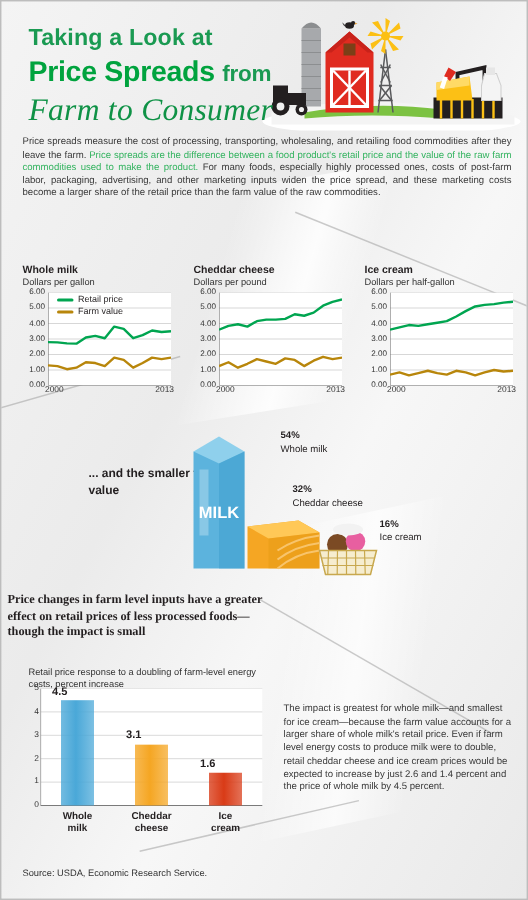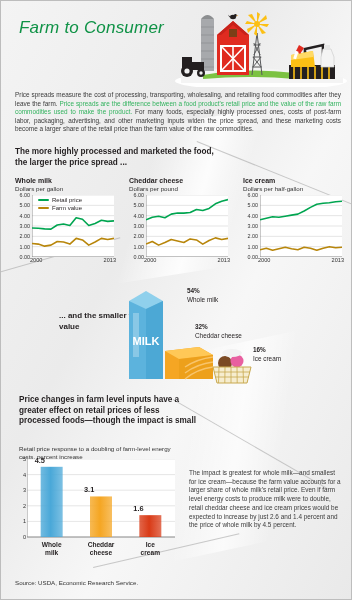--- a/index.html
+++ b/index.html
@@ -26,21 +26,21 @@
     background: linear-gradient(110deg, rgba(255,255,255,0) 45%, rgba(255,255,255,.7) 55%, rgba(255,255,255,0) 64%);
     transform: rotate(-12deg); }
   .diag-line { position: absolute; height: 1px; background: rgba(160,160,160,.55); transform-origin: 0 0; }
 
   
   #header { position: relative; height: 88px; }
   .title-block { position: absolute; left: 18px; top: 16px; z-index: 5; }
   .t1 { font-size: 15.5px; font-weight: bold; color: #1a9a52; letter-spacing: .1px; }
   .t2 { font-size: 19px; font-weight: bold; color: #00a33e; margin-top: 3px; letter-spacing: -.2px;}
   .t2 .from { color: #1a9a52; font-size: 15px; font-weight: bold; }
-  .t3 { font-family: Liberation Sans, sans-serif; font-style: italic; font-size: 17px;
+  .t3 { font-family: Liberation Serif, serif; font-style: italic; font-size: 21px;
         color: #0f9246; margin-top: 1px; letter-spacing: .2px; }
 
   
   .art { position: absolute; right: 2px; top: 4px; width: 176px; height: 82px; }
 
   
   #intro { position: absolute; left: 14px; top: 90px; width: 326px;
            font-size: 6.4px; line-height: 8.6px; color: #3a3a3a; text-align: justify; }
   #intro .hl { color: #33b35f; }
 
@@ -68,21 +68,21 @@
   
   #s2text { position: absolute; left: 58px; top: 310px; width: 110px;
             font-size: 8px; font-weight: bold; color: #231f20; line-height: 10.5px; }
   .call { position: absolute; font-size: 6.4px; color: #231f20; line-height: 8.5px; }
   .call b { font-weight: bold; display: block; }
   #calloutA { left: 186px; top: 286px; }
   #calloutB { left: 194px; top: 322px; }
   #calloutC { left: 252px; top: 345px; }
 
   
-  #s3head { left: 18px; top: 394px; width: 180px; }
+  #s3head { left: 4px; top: 394px; width: 180px; font-family: Liberation Serif, serif; }
   #barsub { position: absolute; left: 18px; top: 444px; width: 160px;
             font-size: 6.2px; color: #333; line-height: 8px; }
   #barchart { position: absolute; left: 14px; top: 458px; }
   .bar-y { position: absolute; left: 0; top: 0; width: 11px; height: 84px; }
   .bar-yt { position: absolute; right: 0; font-size: 5.6px; color: #333; transform: translateY(-50%); }
   .bar-label { position: absolute; text-align: center; font-size: 6.6px; font-weight: bold;
                color: #231f20; line-height: 8px; }
   .bar-val { position: absolute; font-size: 7.4px; font-weight: bold; color: #231f20; text-align:left; }
 
   #s3text { position: absolute; left: 188px; top: 468px; width: 152px;
@@ -98,20 +98,22 @@
 
   <div class="sheen sheen1"></div>
   <div class="sheen sheen2"></div>
   <div class="diag-line" style="top:140px;left:196px;width:175px;transform:rotate(22deg);"></div>
   <div class="diag-line" style="top:272px;left:-6px;width:130px;transform:rotate(-16deg);"></div>
   <div class="diag-line" style="top:398px;left:172px;width:180px;transform:rotate(30deg);"></div>
   <div class="diag-line" style="top:566px;left:92px;width:150px;transform:rotate(-13deg);"></div>
 
   <div id="header">
     <div class="title-block">
+      <div class="t1">Taking a Look at</div>
+      <div class="t2"><span>Price Spreads</span> <span class="from">from</span></div>
       <div class="t3">Farm to Consumer</div>
     </div>
 
     <svg class="art" viewBox="0 0 176 82">
 
       <ellipse cx="88" cy="76" rx="86" ry="9" fill="#ffffff"></ellipse>
       <path d="M8 70 Q60 58 120 66 Q150 70 170 72 L170 78 L8 78 Z" fill="#f4f4f4"></path>
       <path d="M30 70 Q75 62 122 68 L122 74 Q74 70 30 74 Z" fill="#7cc242"></path>
 
       <g>
@@ -202,21 +204,20 @@
         <rect x="151" y="40" width="6" height="5" fill="#e6e6e6"></rect>
 
         <path d="M126 40 L131 43 L127 49 L123 46 Z" fill="#e02b20"></path>
         <rect x="122" y="46" width="3" height="8" fill="#ffffff" transform="rotate(18 123 48)"></rect>
       </g>
     </svg>
   </div>
 
   <p id="intro"><span>Price spreads measure the cost of processing, transporting, wholesaling, and retailing food commodities after they leave the farm. </span><span class="hl">Price spreads are the difference between a food product's retail price and the value of the raw farm commodities used to make the product.</span><span> For many foods, especially highly processed ones, costs of post-farm labor, packaging, advertising, and other marketing inputs widen the price spread, and these marketing costs become a larger share of  the retail price than the farm value of the raw commodities.</span></p>
 
-  <div class="sec-head" id="s1head">The more highly processed and marketed the food, the larger the price spread ...</div>
 
   <div class="chart" id="chart1">
       <div class="c-title">Whole milk</div>
       <div class="c-sub">Dollars per gallon</div>
       <div class="plot" style="margin-left: 17px; position: relative;">
         <div class="yaxis" style="left: -18px; width: 16px; height: 62px;">
           <div class="ytick" style="top: 62px;">0.00</div>
           <div class="ytick" style="top: 51.6667px;">1.00</div>
           <div class="ytick" style="top: 41.3333px;">2.00</div>
           <div class="ytick" style="top: 31px;">3.00</div>

